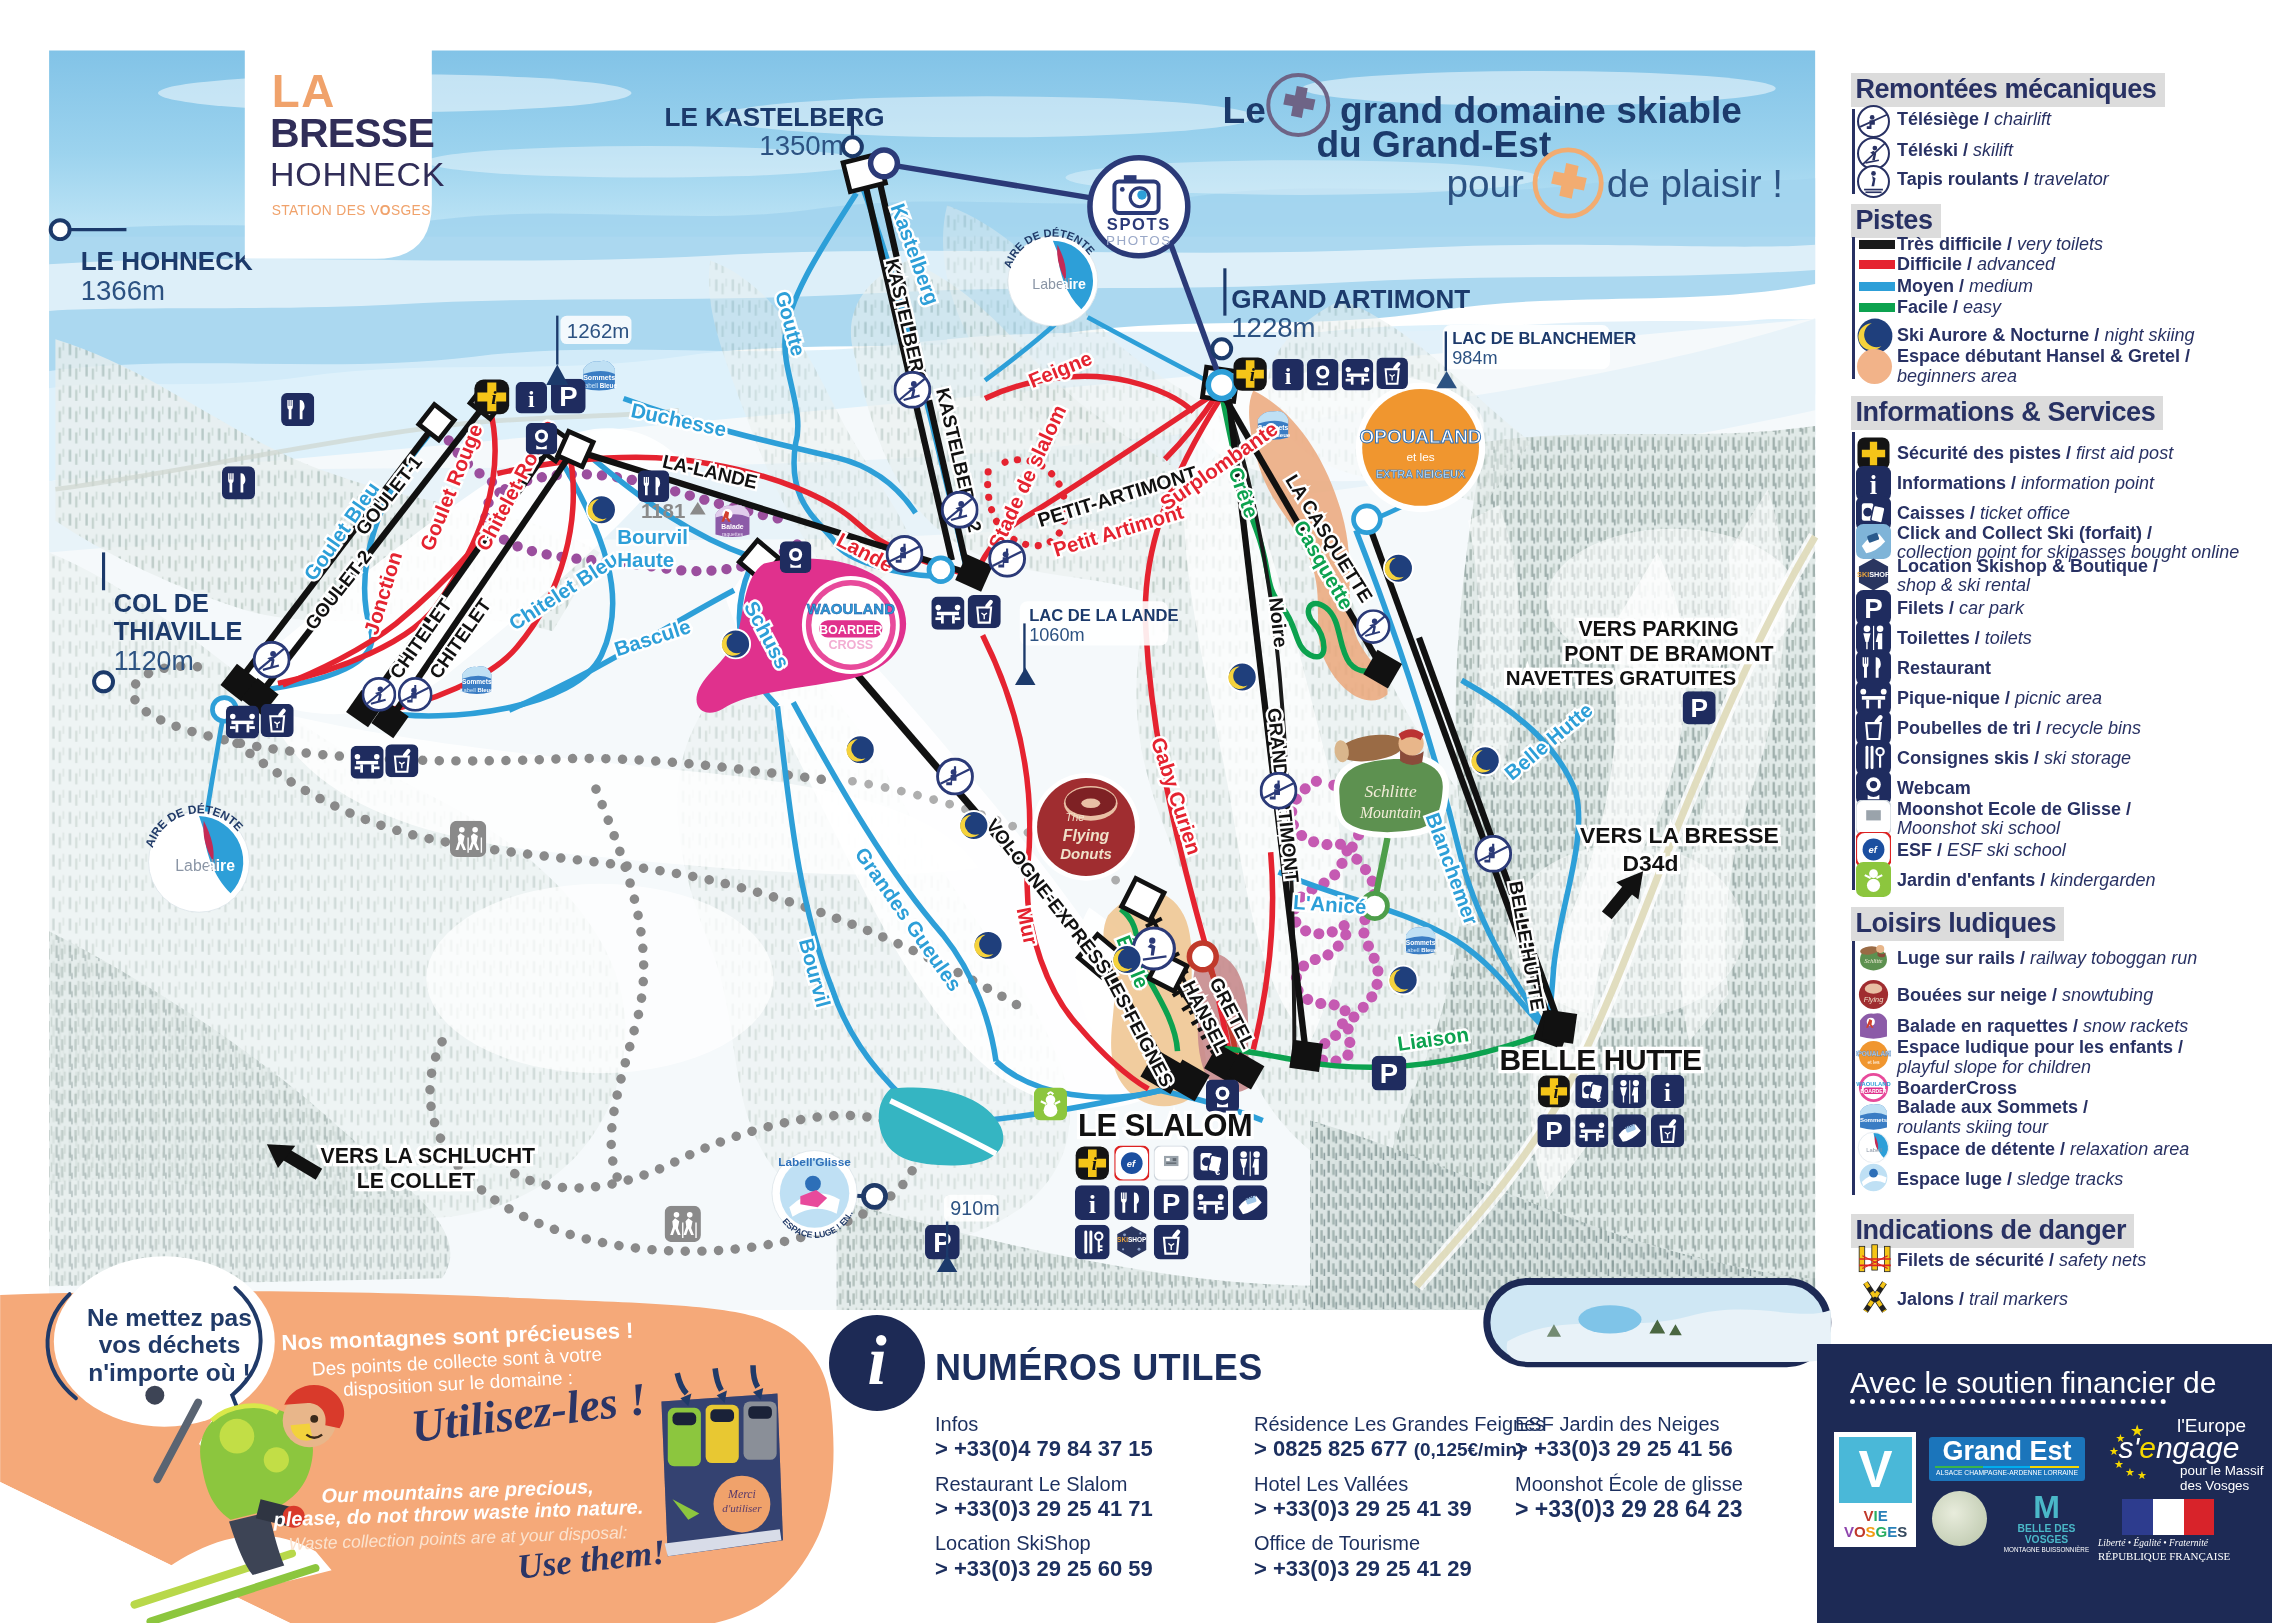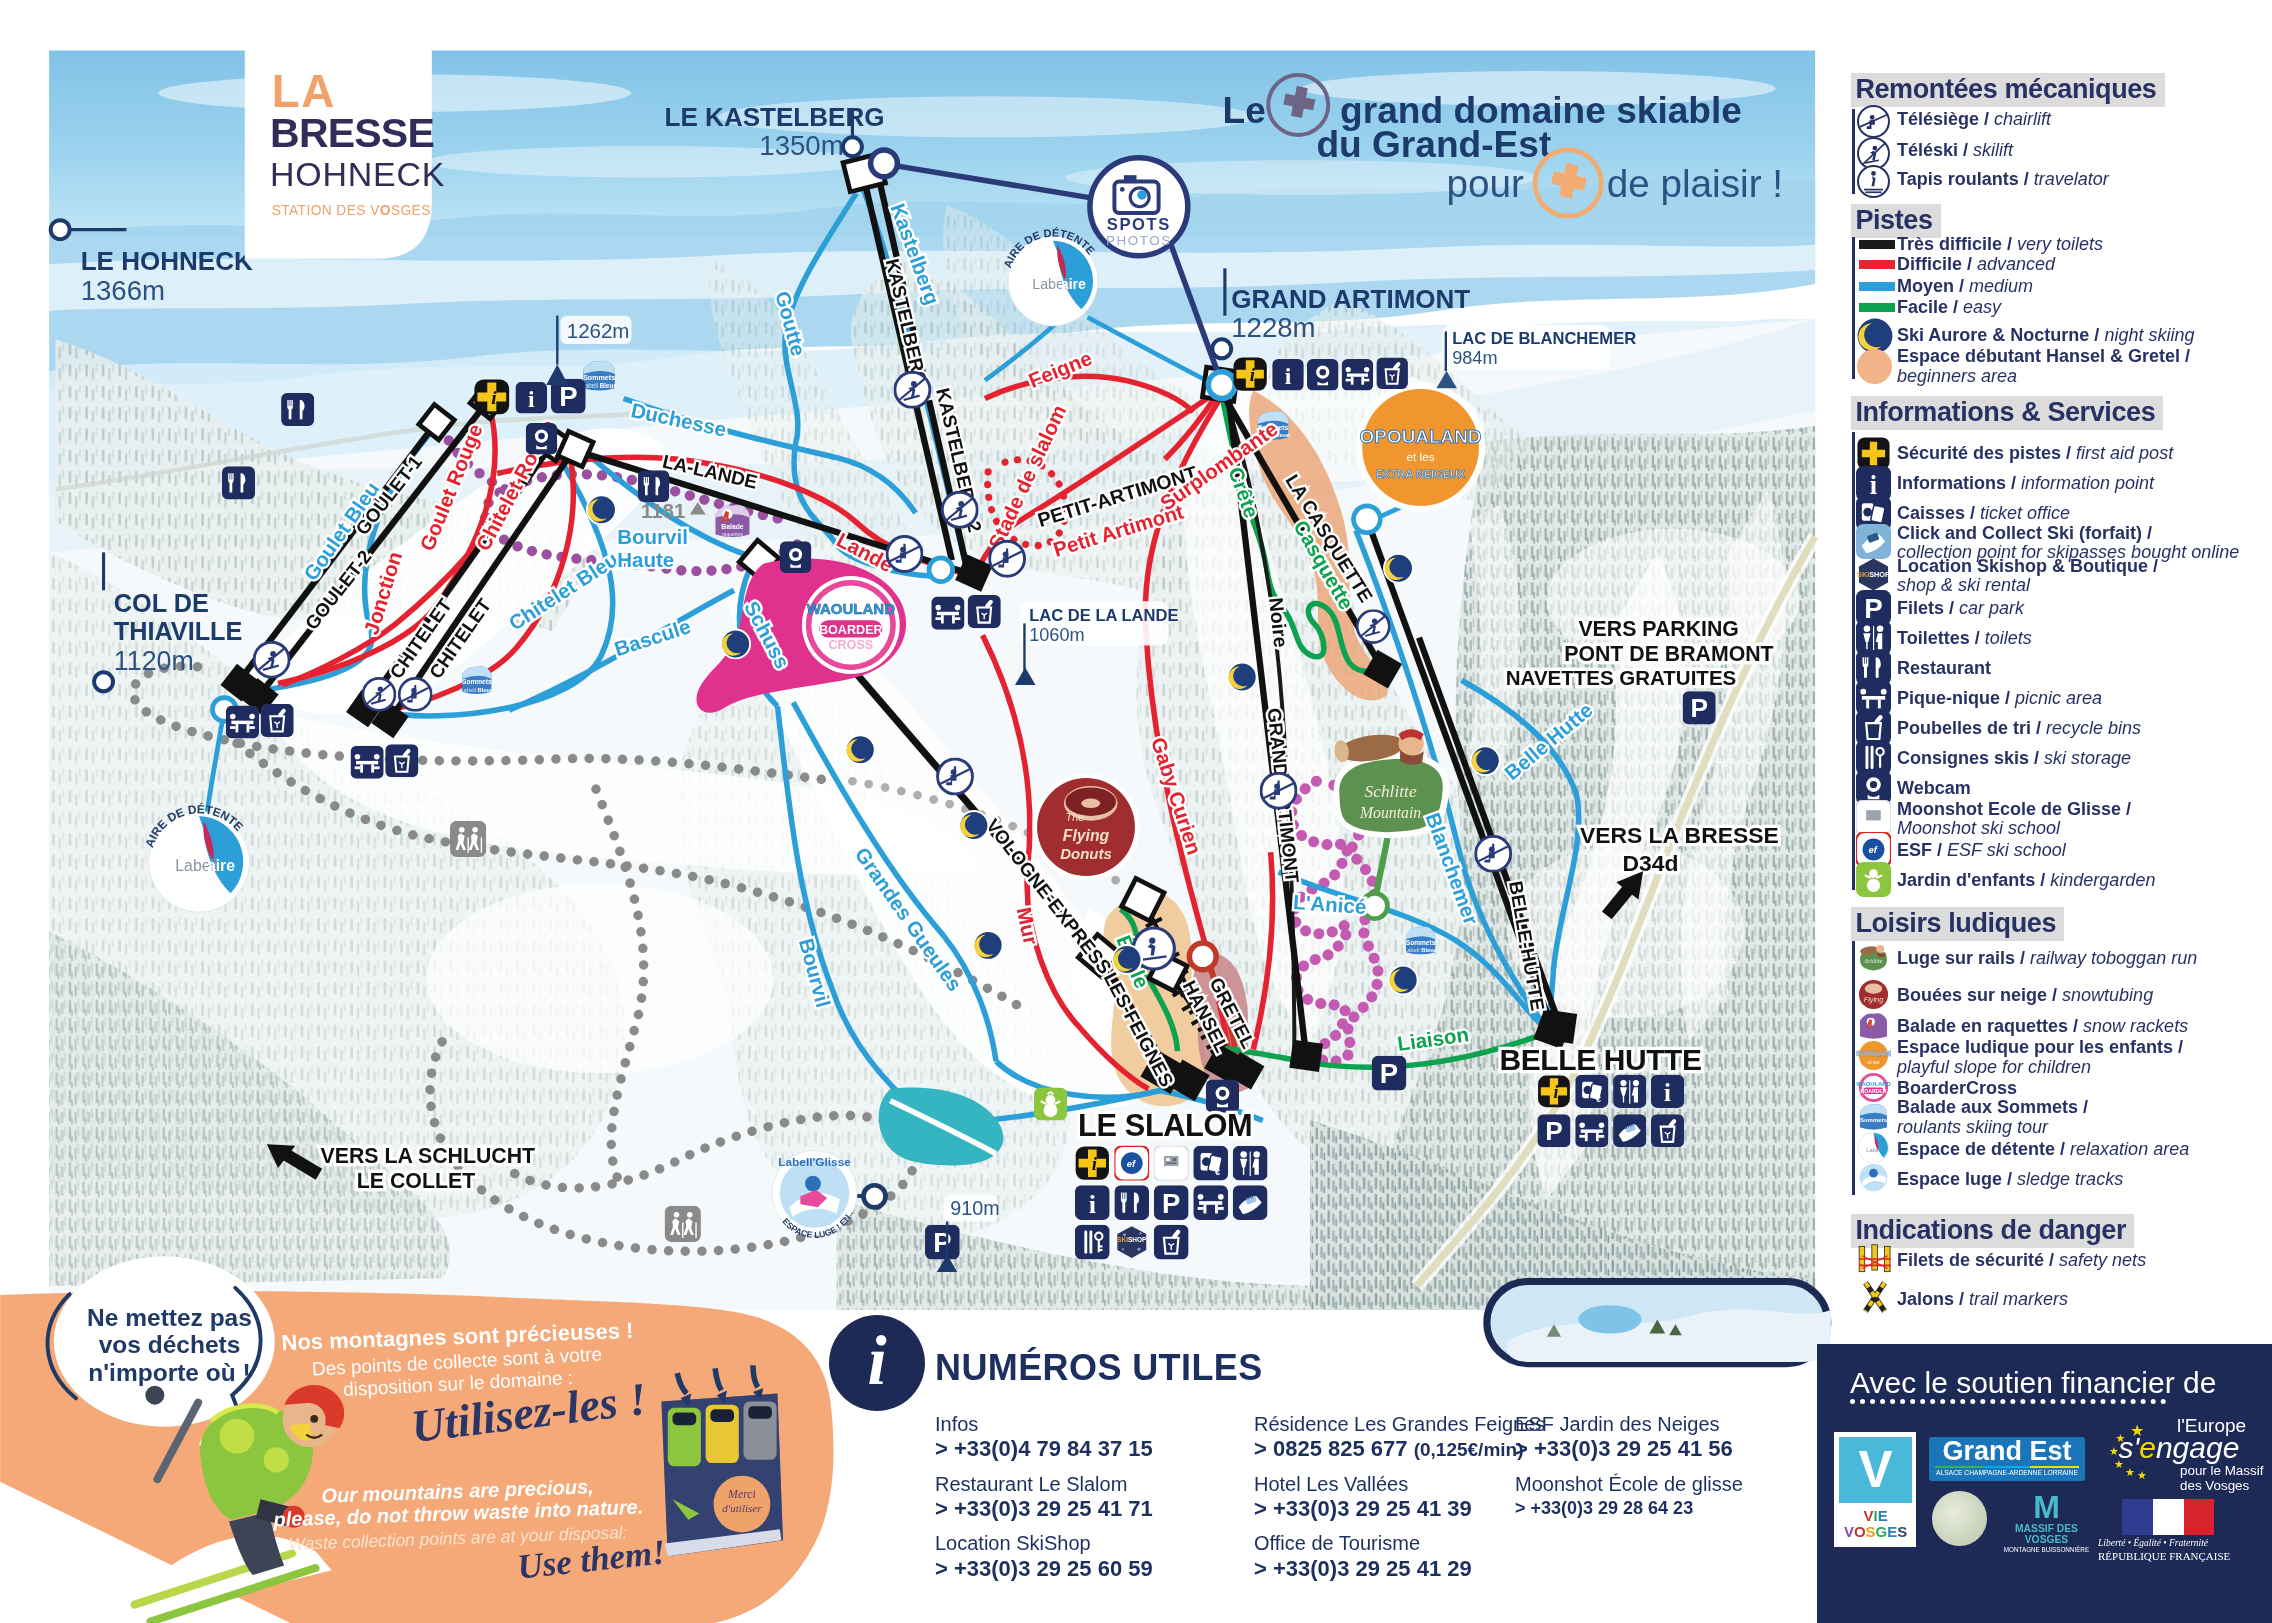--- a/index.html
+++ b/index.html
@@ -999,21 +999,21 @@
 </div>
 
 <div class="abs" style="left:425px;top:98px;font-size:20px;line-height:1.16">
 Résidence Les Grandes Feignes<br><b style="font-size:22px">&gt; 0825 825 677 <span style="font-size:19px">(0,125€/min)</span></b><br><span style="display:block;height:11px"></span>
 Hotel Les Vallées<br><b style="font-size:22px">&gt; +33(0)3 29 25 41 39</b><br><span style="display:block;height:11px"></span>
 Office de Tourisme<br><b style="font-size:22px">&gt; +33(0)3 29 25 41 29</b>
 </div>
 
 <div class="abs" style="left:686px;top:98px;font-size:20px;line-height:1.16">
 ESF Jardin des Neiges<br><b style="font-size:22px">&gt; +33(0)3 29 25 41 56</b><br><span style="display:block;height:11px"></span>
-Moonshot École de glisse<br><b style="font-size:18px">&gt; +33(0)3 29 28 64 23</b>
+Moonshot École de glisse<br><b style="font-size:23px">&gt; +33(0)3 29 28 64 23</b>
 </div>
 </div>
 
 <div class="abs" style="left:1817px;top:1344px;width:455px;height:280px;background:#1d2a55;font-family:'Liberation Sans',sans-serif">
 
 <div class="abs" style="left:33px;top:22px;font-size:30px;color:#fff;font-weight:normal">Avec le soutien financier de</div>
 <div class="abs" style="left:33px;top:55px;width:316px;border-bottom:5.5px dotted #fff"></div>
 
 <div class="abs" style="left:17.4px;top:88px;width:82px;height:115px;background:#fff">
 <div class="abs" style="left:4.7px;top:4.7px;width:73px;height:66px;background:#4ab8d8;text-align:center;color:#fff;font-size:51px;font-weight:bold;line-height:66px">V</div>
@@ -1035,21 +1035,21 @@
 <span style="position:absolute;left:11px;top:30px;color:#f5d800;font-size:11px">★</span>
 <span style="position:absolute;left:16px;top:43px;color:#f5d800;font-size:11px">★</span>
 <span style="position:absolute;left:27px;top:51px;color:#f5d800;font-size:11px">★</span>
 <span style="position:absolute;left:39px;top:54px;color:#f5d800;font-size:11px">★</span>
 </div>
 
 <div class="abs" style="left:115px;top:147px;width:55px;height:55px;border-radius:50%;background:radial-gradient(circle at 40% 40%, #e8ecdc, #b8c4a8)"></div>
 
 <div class="abs" style="left:186px;top:147px;width:87px;height:60px;text-align:center">
 <div style="font-size:32px;font-weight:bold;color:#4ab8c8;line-height:32px">M</div>
-<div style="font-size:10.3px;color:#4ab8c8;font-weight:bold;line-height:1.1">MASSIF DES VOSGES</div>
+<div style="font-size:10.3px;color:#4ab8c8;font-weight:bold;line-height:1.1">BELLE DES VOSGES</div>
 <div style="font-size:6.3px;color:#fff">MONTAGNE BUISSONNIÈRE</div>
 </div>
 
 <div class="abs" style="left:281px;top:155px;width:139px;height:63px">
 <div class="abs" style="left:24px;top:0;width:92px;height:36px;background:linear-gradient(90deg,#2d3c8e 34%,#fff 34%,#fff 67%,#d8232a 67%)"></div>
 <div class="abs" style="left:0;top:39px;width:139px;color:#fff;font-size:9.5px;font-style:italic;font-family:'Liberation Serif',serif">Liberté • Égalité • Fraternité</div>
 <div class="abs" style="left:0;top:51px;width:139px;text-align:left;color:#fff;font-size:11px;font-family:'Liberation Serif',serif">RÉPUBLIQUE FRANÇAISE</div>
 </div>
 </div>
 

